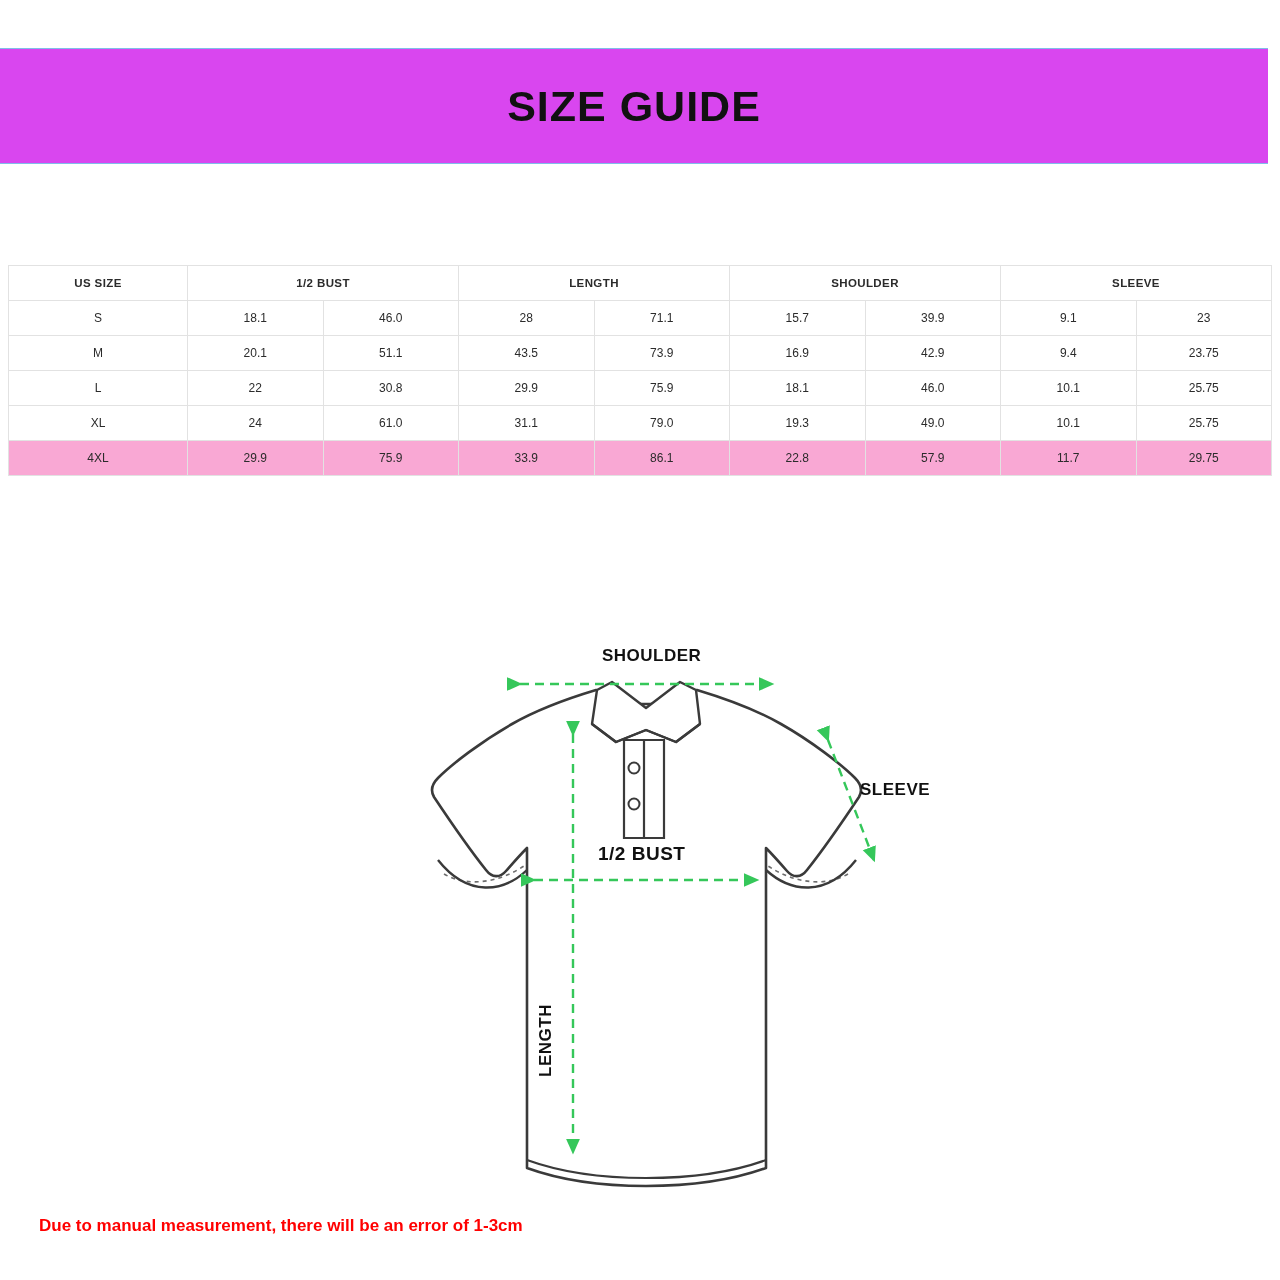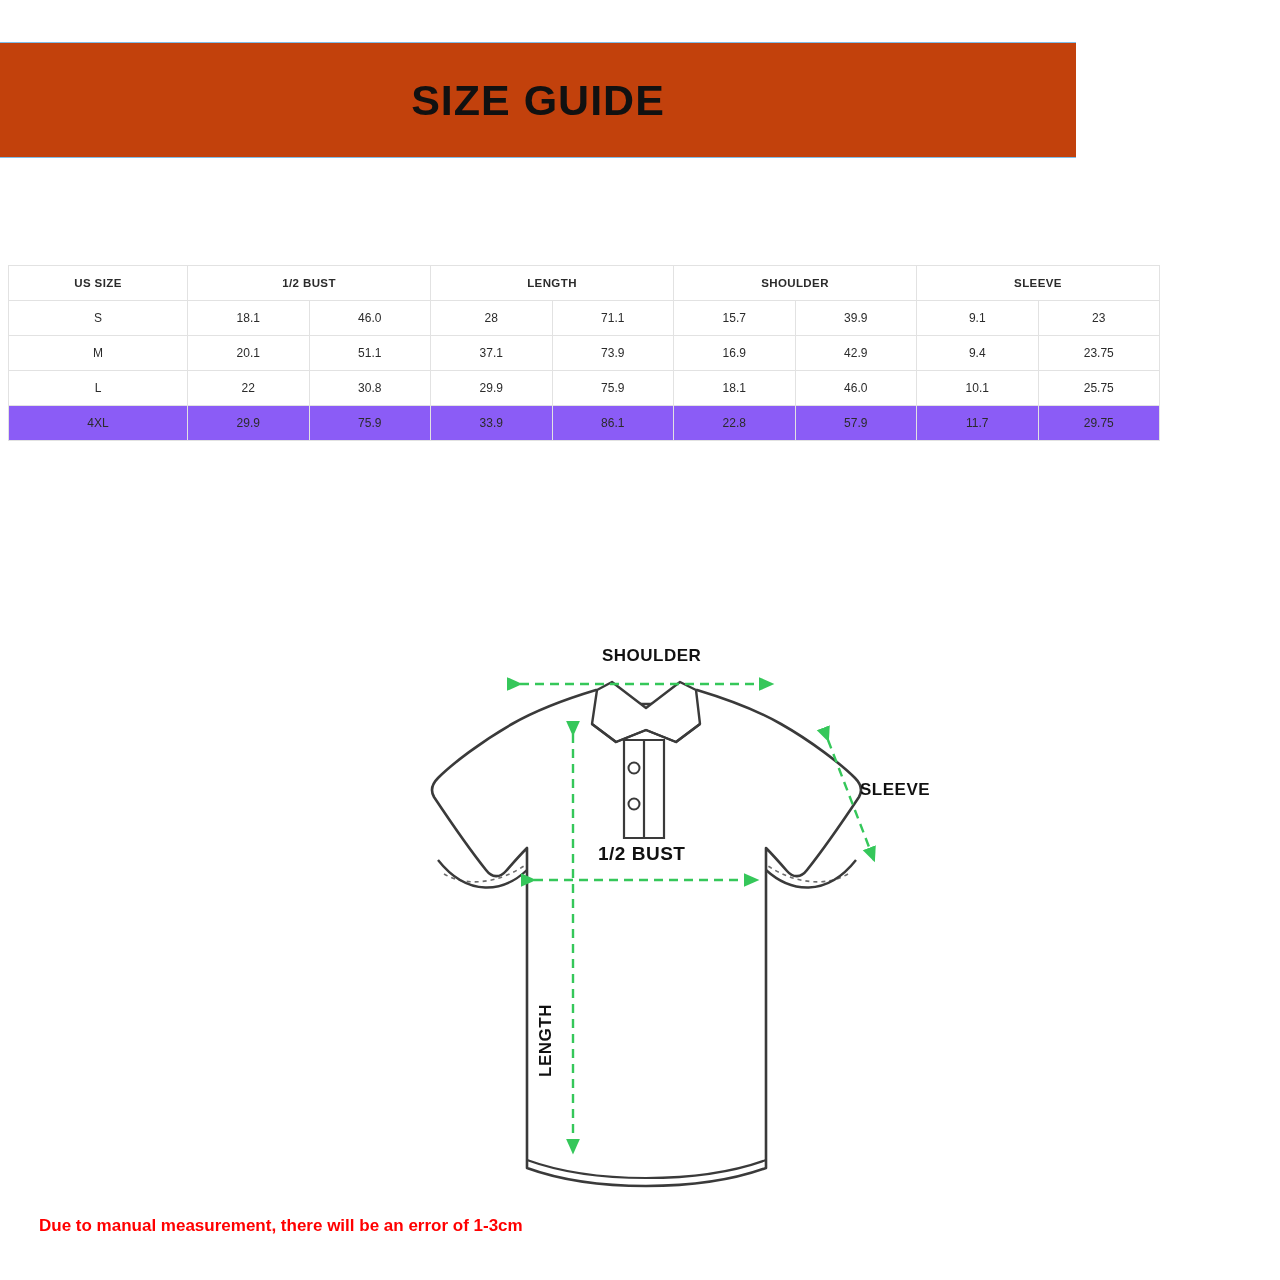--- a/index.html
+++ b/index.html
@@ -13,43 +13,43 @@
     font-family: "Liberation Sans", sans-serif;
     color: #231f20;
     position: relative;
     overflow: hidden;
   }
 
   
   .banner {
     position: absolute;
     left: 0;
-    top: 42px;
-    width: 1076px;
+    top: 48px;
+    width: 1268px;
     height: 114px;
-    background: #c2410c;
+    background: #d946ef;
     border-top: 1px solid #7fbde8;
     border-bottom: 1px solid #7fbde8;
     display: flex;
     align-items: center;
     justify-content: center;
   }
   .banner-title {
     font-size: 43px;
     font-weight: bold;
     letter-spacing: 1px;
     color: #111111;
   }
 
   
   .table-wrap {
     position: absolute;
     left: 8px;
     top: 265px;
-    width: 1152px;
+    width: 1264px;
   }
   table.size-table {
     width: 100%;
     border-collapse: collapse;
     table-layout: fixed;
     font-size: 12px;
   }
   table.size-table th,
   table.size-table td {
     border: 1px solid #e2e2e2;
@@ -63,21 +63,21 @@
   table.size-table thead th {
     font-weight: bold;
     font-size: 11.5px;
     letter-spacing: 0.4px;
   }
   table.size-table tr.unit-row td {
     font-weight: bold;
     font-size: 11.5px;
   }
   table.size-table tbody tr.alt td {
-    background: #8b5cf6;
+    background: #f9a8d4;
   }
   .col-size { width: 178px; }
 
   
   .diagram {
     position: absolute;
     left: 0;
     top: 612px;
     width: 1280px;
     height: 590px;
@@ -143,35 +143,46 @@
         <td>71.1</td>
         <td>15.7</td>
         <td>39.9</td>
         <td>9.1</td>
         <td>23</td>
       </tr>
       <tr>
         <td>M</td>
         <td>20.1</td>
         <td>51.1</td>
-        <td>37.1</td>
+        <td>43.5</td>
         <td>73.9</td>
         <td>16.9</td>
         <td>42.9</td>
         <td>9.4</td>
         <td>23.75</td>
       </tr>
       <tr>
         <td>L</td>
         <td>22</td>
         <td>30.8</td>
         <td>29.9</td>
         <td>75.9</td>
         <td>18.1</td>
         <td>46.0</td>
+        <td>10.1</td>
+        <td>25.75</td>
+      </tr>
+      <tr>
+        <td>XL</td>
+        <td>24</td>
+        <td>61.0</td>
+        <td>31.1</td>
+        <td>79.0</td>
+        <td>19.3</td>
+        <td>49.0</td>
         <td>10.1</td>
         <td>25.75</td>
       </tr>
       <tr class="alt">
         <td>4XL</td>
         <td>29.9</td>
         <td>75.9</td>
         <td>33.9</td>
         <td>86.1</td>
         <td>22.8</td>

